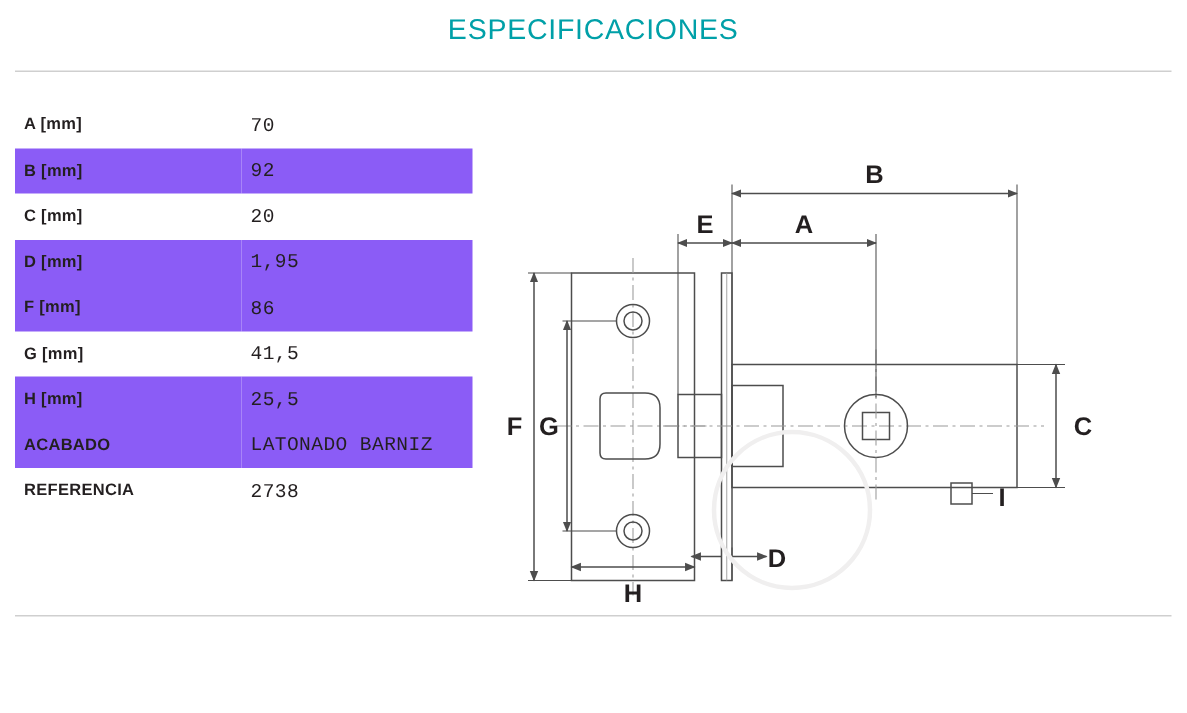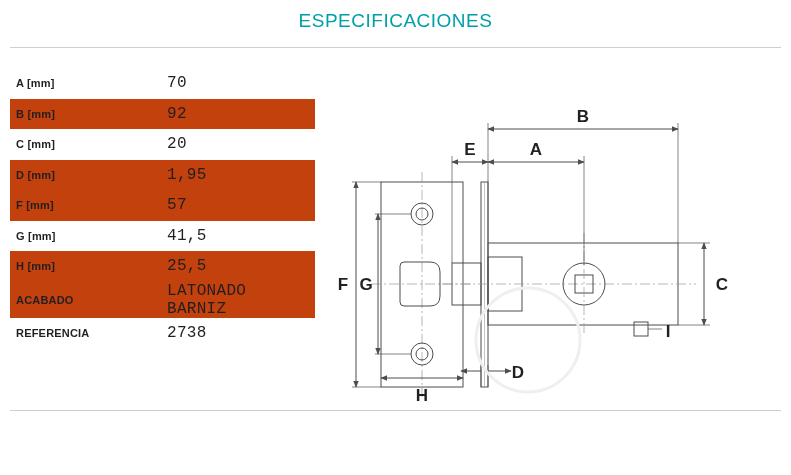--- a/index.html
+++ b/index.html
@@ -44,35 +44,35 @@
   
   .spec-table {
     position: absolute;
     left: 10px;
     top: 68px;
     width: 305px;
     border-collapse: collapse;
     font-size: 11.5px;
   }
   .spec-table tr { height: 30.5px; }
-  .spec-table tr.alt { background: #c2410c; }
+  .spec-table tr.alt { background: #8b5cf6; }
   .spec-table td {
     padding: 0 0 0 6px;
     vertical-align: middle;
     font-family: "Liberation Sans", sans-serif;
   }
   .spec-table td.k {
     width: 145px;
     font-weight: bold;
     letter-spacing: 0.2px;
     font-size: 11px;
   }
   .spec-table td.v {
     font-family: "Liberation Mono", monospace;
-    font-size: 16px;
+    font-size: 13px;
     letter-spacing: 0.3px;
   }
 
   
   .bullets {
     position: absolute;
     left: 28px;
     top: 420px;
     margin: 0;
     padding: 0 0 0 18px;
@@ -125,21 +125,21 @@
       <tr>
         <td class="k">C [mm]</td>
         <td class="v">20</td>
       </tr>
       <tr class="alt">
         <td class="k">D [mm]</td>
         <td class="v">1,95</td>
       </tr>
       <tr class="alt">
         <td class="k">F [mm]</td>
-        <td class="v">57</td>
+        <td class="v">86</td>
       </tr>
       <tr>
         <td class="k">G [mm]</td>
         <td class="v">41,5</td>
       </tr>
       <tr class="alt">
         <td class="k">H [mm]</td>
         <td class="v">25,5</td>
       </tr>
       <tr class="alt">

